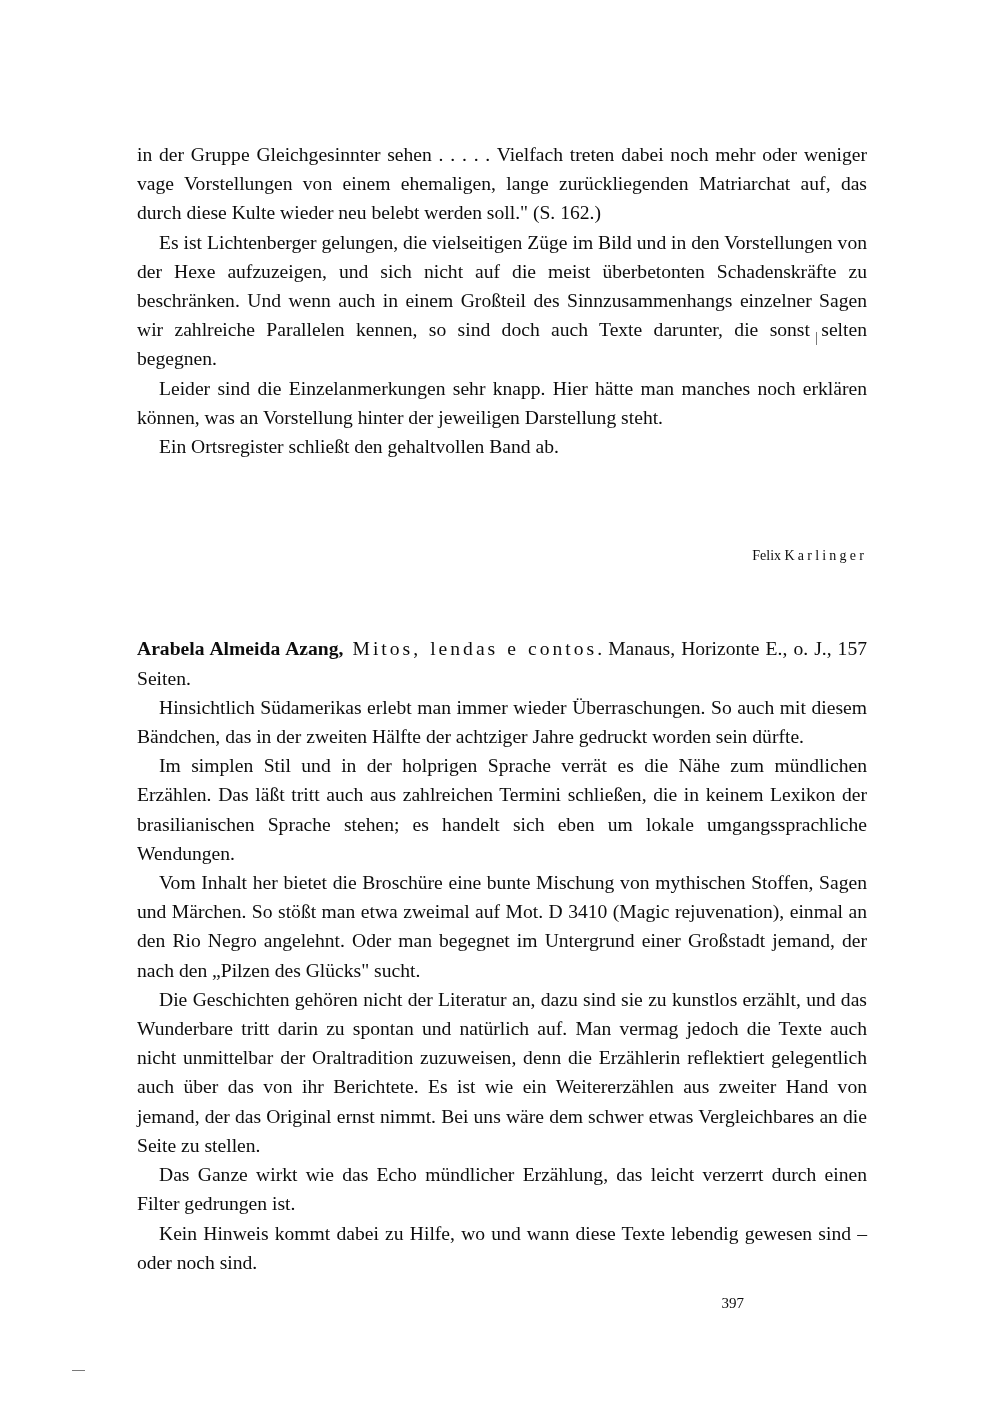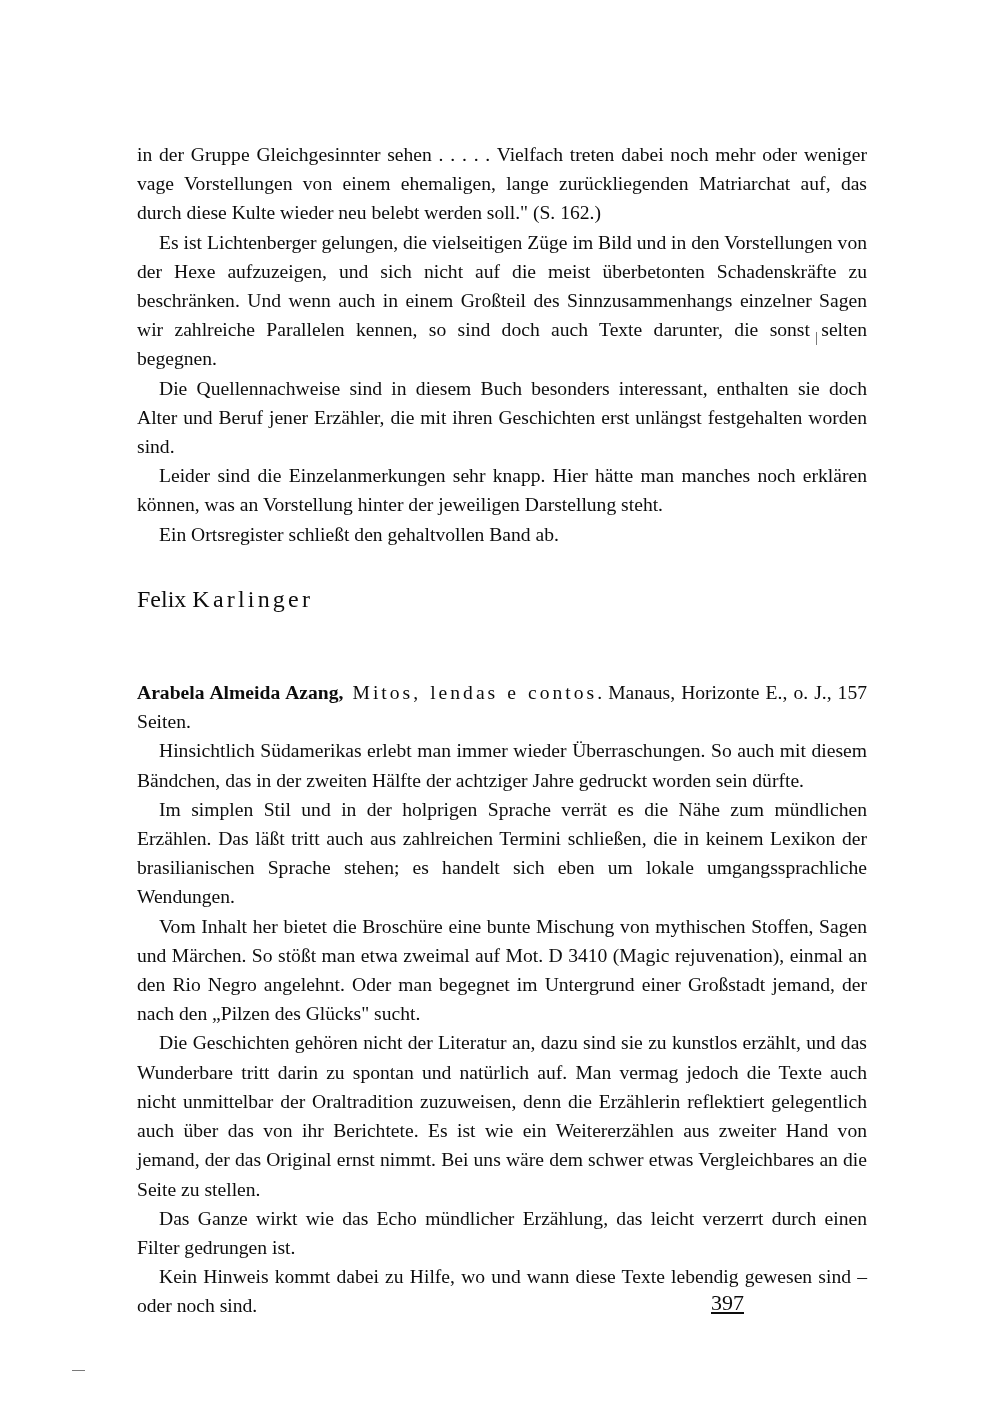--- a/index.html
+++ b/index.html
@@ -31,45 +31,45 @@
     font-size: 19.6px;
     line-height: 29.2px;
     text-align: justify;
     text-justify: inter-word;
     hyphens: manual;
   }
   p.indent {
     text-indent: 22px;
   }
   .signature {
-    margin-top: 36px;
-    font-size: 24px;
+    margin-top: 80px;
+    text-align: right;
+    font-size: 14px;
     line-height: 29.2px;
     letter-spacing: 0px;
   }
   .sig-spaced {
     letter-spacing: 3.2px;
   }
   .entry-head {
     margin-top: 64px;
   }
   .entry-head .author {
     font-weight: bold;
   }
   .spaced-title {
     letter-spacing: 3.0px;
     margin-top: 48px;
   }
   .page-number {
     position: absolute;
     right: 133px;
     top: 1290px;
-    font-size: 22px;
+    font-size: 15px;
     line-height: 26px;
-    text-decoration: underline;
   }
   .tick {
     position: absolute;
     background: #7a7a7a;
   }
   .tick-right {
     right: 60px;
     top: 332px;
     width: 1px;
     height: 13px;
@@ -86,21 +86,20 @@
 
 <div class="page">
 
   <div class="tick tick-right"></div>
   <div class="tick tick-bottom"></div>
 
   <div class="content">
 
     <p>in der Gruppe Gleichgesinnter sehen . . . . . Vielfach treten dabei noch mehr oder weniger vage Vorstellungen von einem ehemaligen, lange zurückliegenden Matriarchat auf, das durch diese Kulte wieder neu belebt werden soll." (S. 162.)</p>
     <p class="indent">Es ist Lichtenberger gelungen, die vielseitigen Züge im Bild und in den Vorstellungen von der Hexe aufzuzeigen, und sich nicht auf die meist überbetonten Schadenskräfte zu beschränken. Und wenn auch in einem Großteil des Sinnzusammenhangs einzelner Sagen wir zahlreiche Parallelen kennen, so sind doch auch Texte darunter, die sonst selten begegnen.</p>
-    <p class="indent">Die Quellennachweise sind in diesem Buch besonders interessant, enthalten sie doch Alter und Beruf jener Erzähler, die mit ihren Geschichten erst unlängst festgehalten worden sind.</p>
     <p class="indent">Leider sind die Einzelanmerkungen sehr knapp. Hier hätte man manches noch erklären können, was an Vorstellung hinter der jeweiligen Darstellung steht.</p>
     <p class="indent">Ein Ortsregister schließt den gehaltvollen Band ab.</p>
 
     <div class="signature">
       <span>Felix </span><span class="sig-spaced">Karlinger</span>
     </div>
 
     <p class="entry-head"><span class="author">Arabela Almeida Azang,</span><span class="spaced-title"> Mitos, lendas e contos</span><span>. Manaus, Horizonte E., o. J., 157 Seiten.</span></p>
 
     <p class="indent">Hinsichtlich Südamerikas erlebt man immer wieder Überraschungen. So auch mit diesem Bändchen, das in der zweiten Hälfte der achtziger Jahre gedruckt worden sein dürfte.</p>

